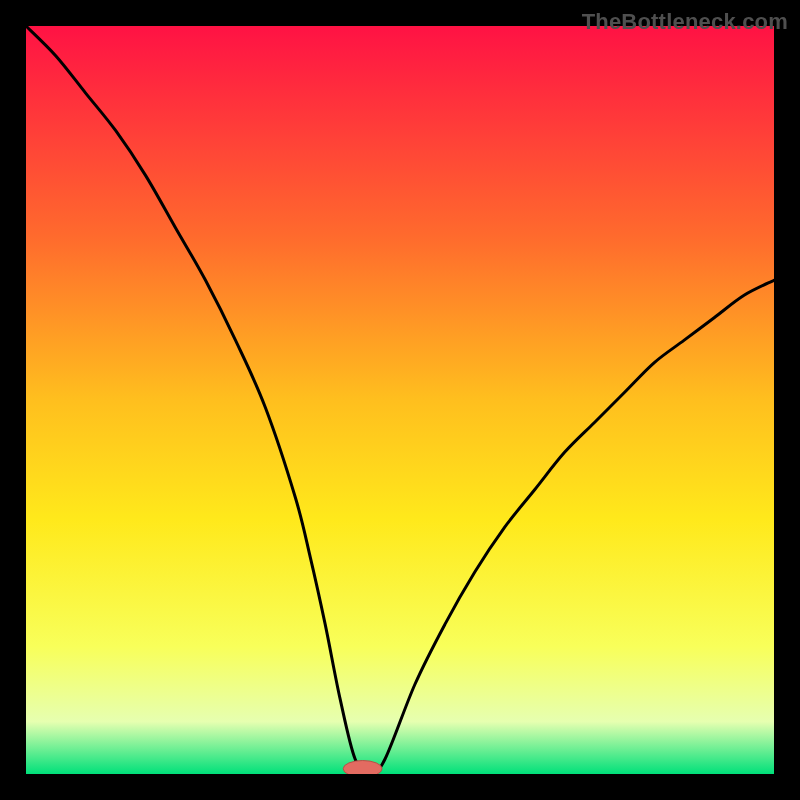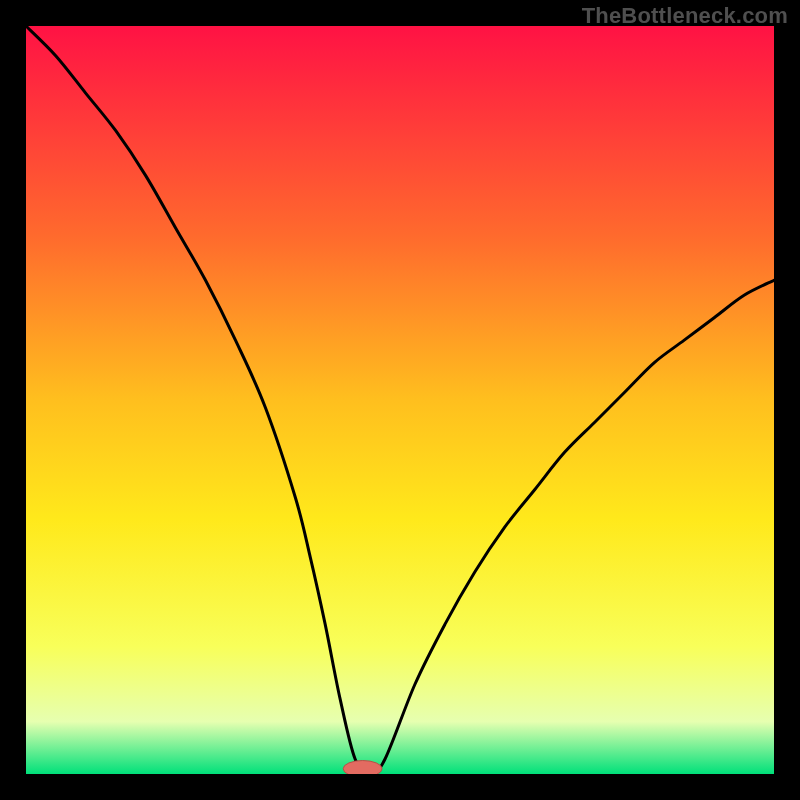--- a/index.html
+++ b/index.html
@@ -20,21 +20,21 @@
   .plot-area {
     position: absolute;
     left: 26px;
     top: 26px;
     width: 748px;
     height: 748px;
     background: #000;
   }
   .watermark {
     position: absolute;
-    top: 3px;
+    top: 9px;
     right: 12px;
     color: #4f4f4f;
     font-size: 22px;
     font-weight: 600;
     letter-spacing: 0.2px;
     font-family: Arial, Helvetica, sans-serif;
   }
   svg { display: block; }
 </style>
 </head>

